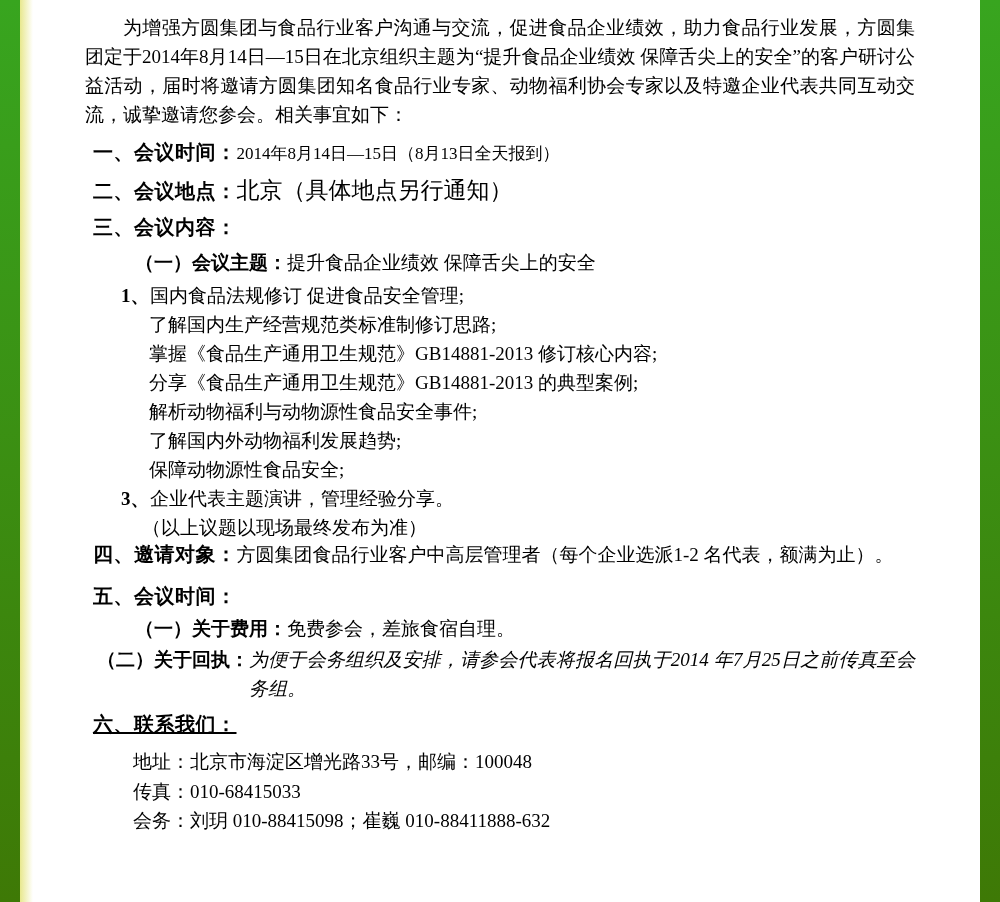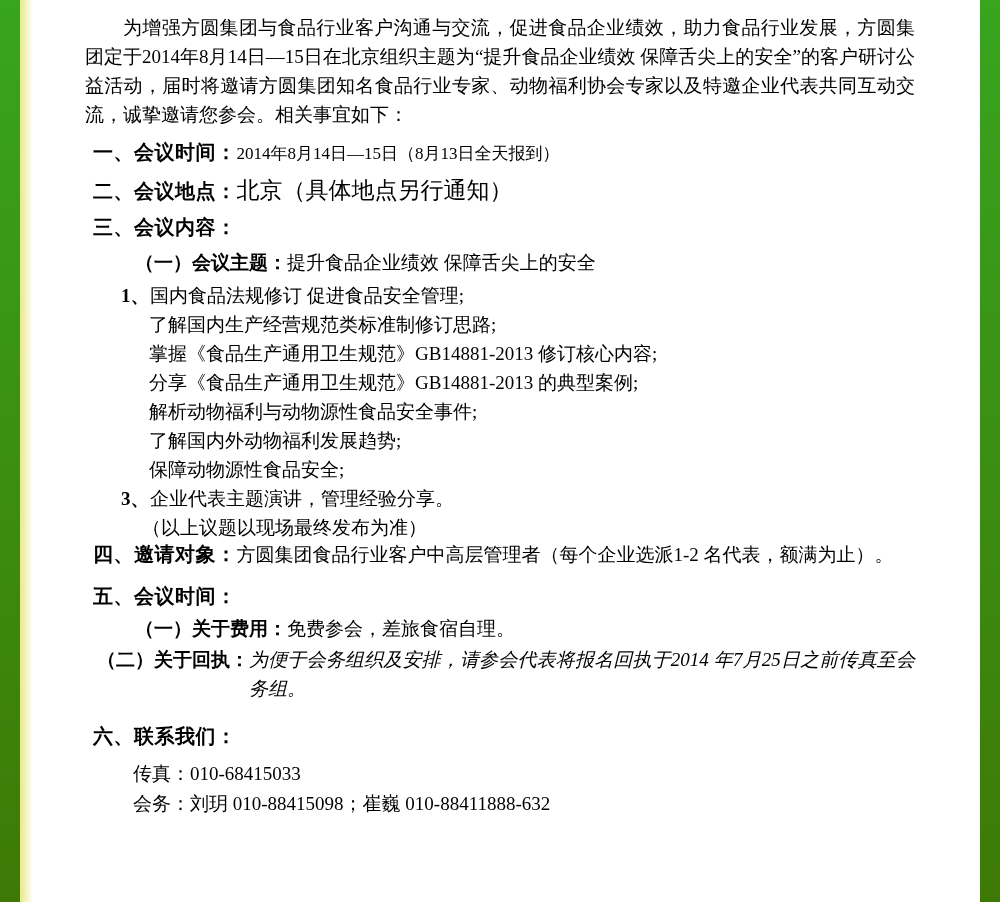--- a/index.html
+++ b/index.html
@@ -52,21 +52,21 @@
   .a-main { margin-left: 36px; }
   .a-num { display: inline-block; width: 29px; font-weight: bold; }
   .a-sub { margin-left: 64px; }
   .a-note { margin-left: 57px; }
   .sec-invitees { }
   .sec-logistics { margin-top: 17px; }
   .sec-fee { margin-top: 7px; line-height: 28px; font-family: Liberation Serif, serif; }
   .sec-reply { margin-top: 2px; display: flex; align-items: flex-start; line-height: 29px; margin-left: 12px; }
   .sec-reply .lbl { white-space: nowrap; }
   .sec-reply .txt { flex: 1; text-align: justify; font-style: italic; }
-  .sec-contact-head { margin-top: 21px; }
+  .sec-contact-head { margin-top: 9px; text-decoration: underline; }
   .contacts { margin-top: 11px; margin-left: 48px; line-height: 29.5px; }
 </style>
 </head>
 <body>
 
 <div class="page">
   <div class="edge-left"></div>
   <div class="edge-left-fade"></div>
   <div class="edge-right"></div>
 
@@ -124,18 +124,19 @@
     <div class="indent1 sec-reply">
       <span class="lbl">（二）关于回执：</span>
       <span class="txt">为便于会务组织及安排，请参会代表将报名回执于2014 年7月25日之前传真至会务组。</span>
     </div>
 
     <div class="row head ml-head sec-contact-head">
       <span class="lbl">六、联系我们：</span>
     </div>
 
     <div class="contacts">
+      <div>地址：北京市海淀区增光路33号，邮编：100048</div>
       <div>传真：010-68415033</div>
       <div>会务：刘玥 010-88415098；崔巍 010-88411888-632</div>
     </div>
 
   </div>
 </div>
 
 </body></html>

